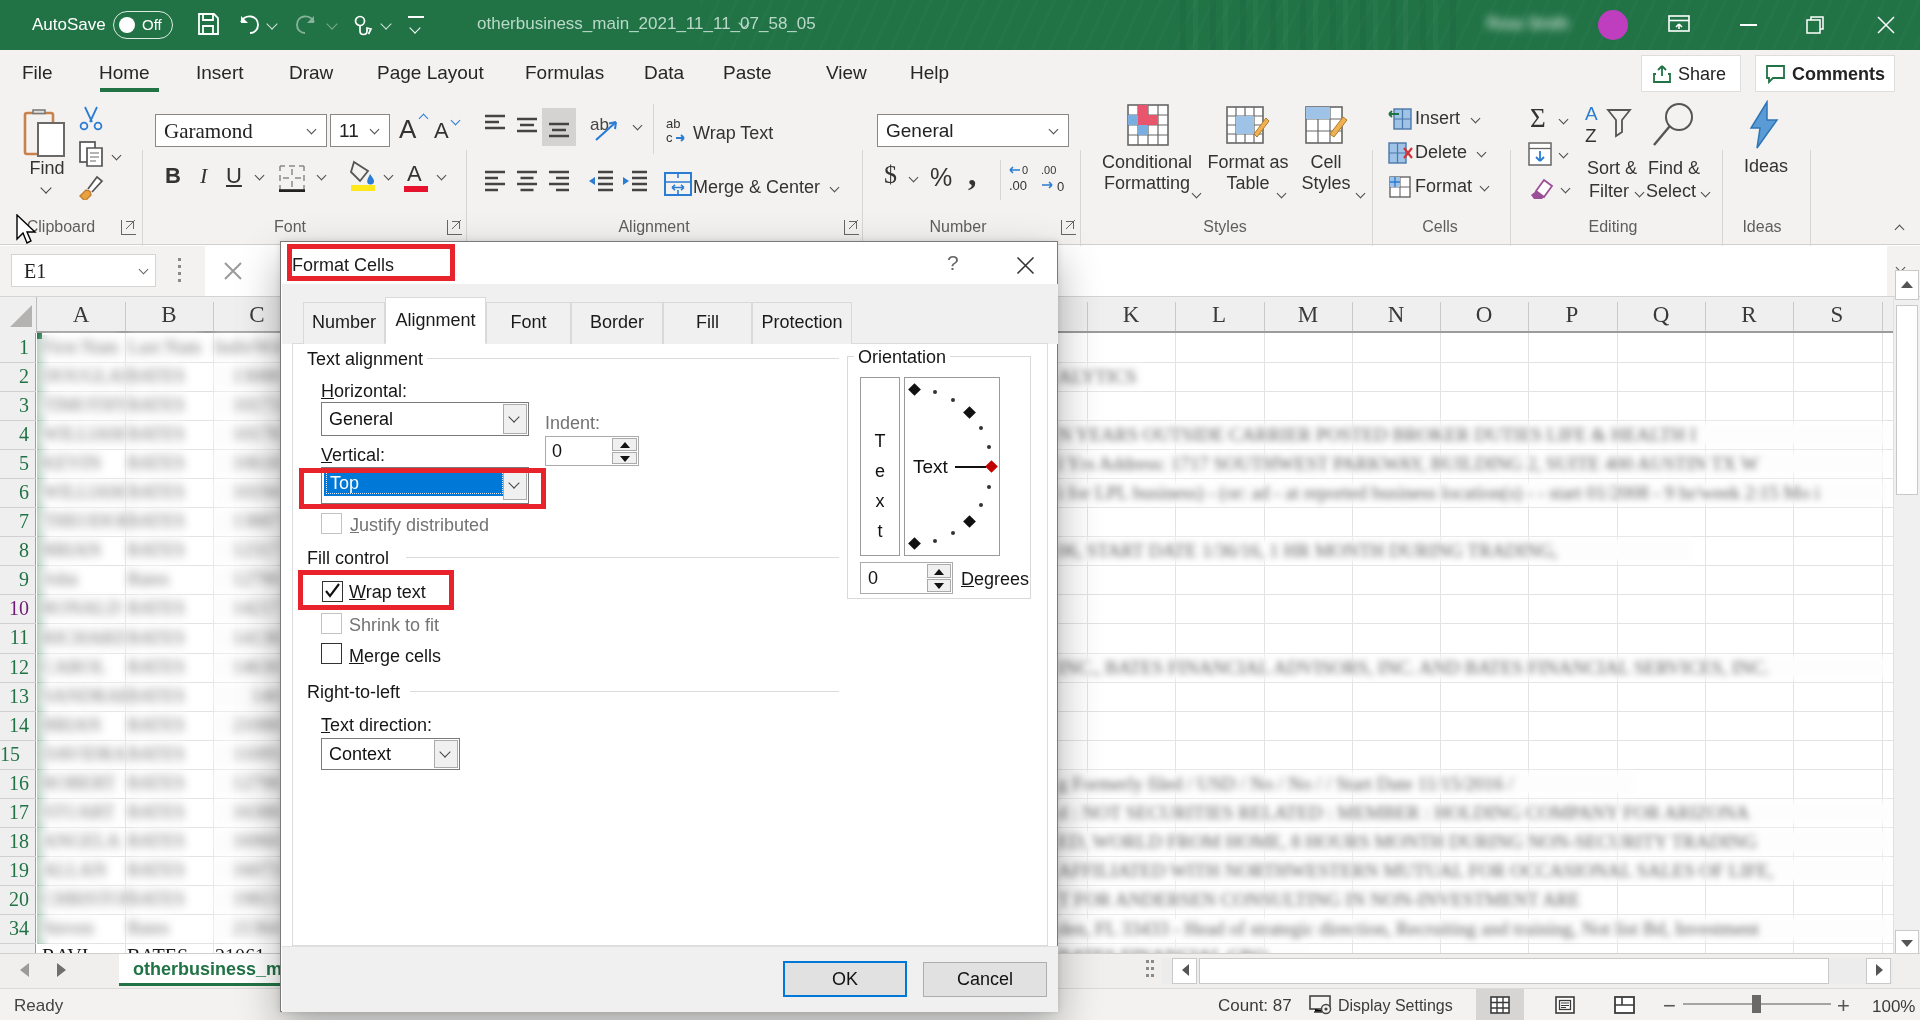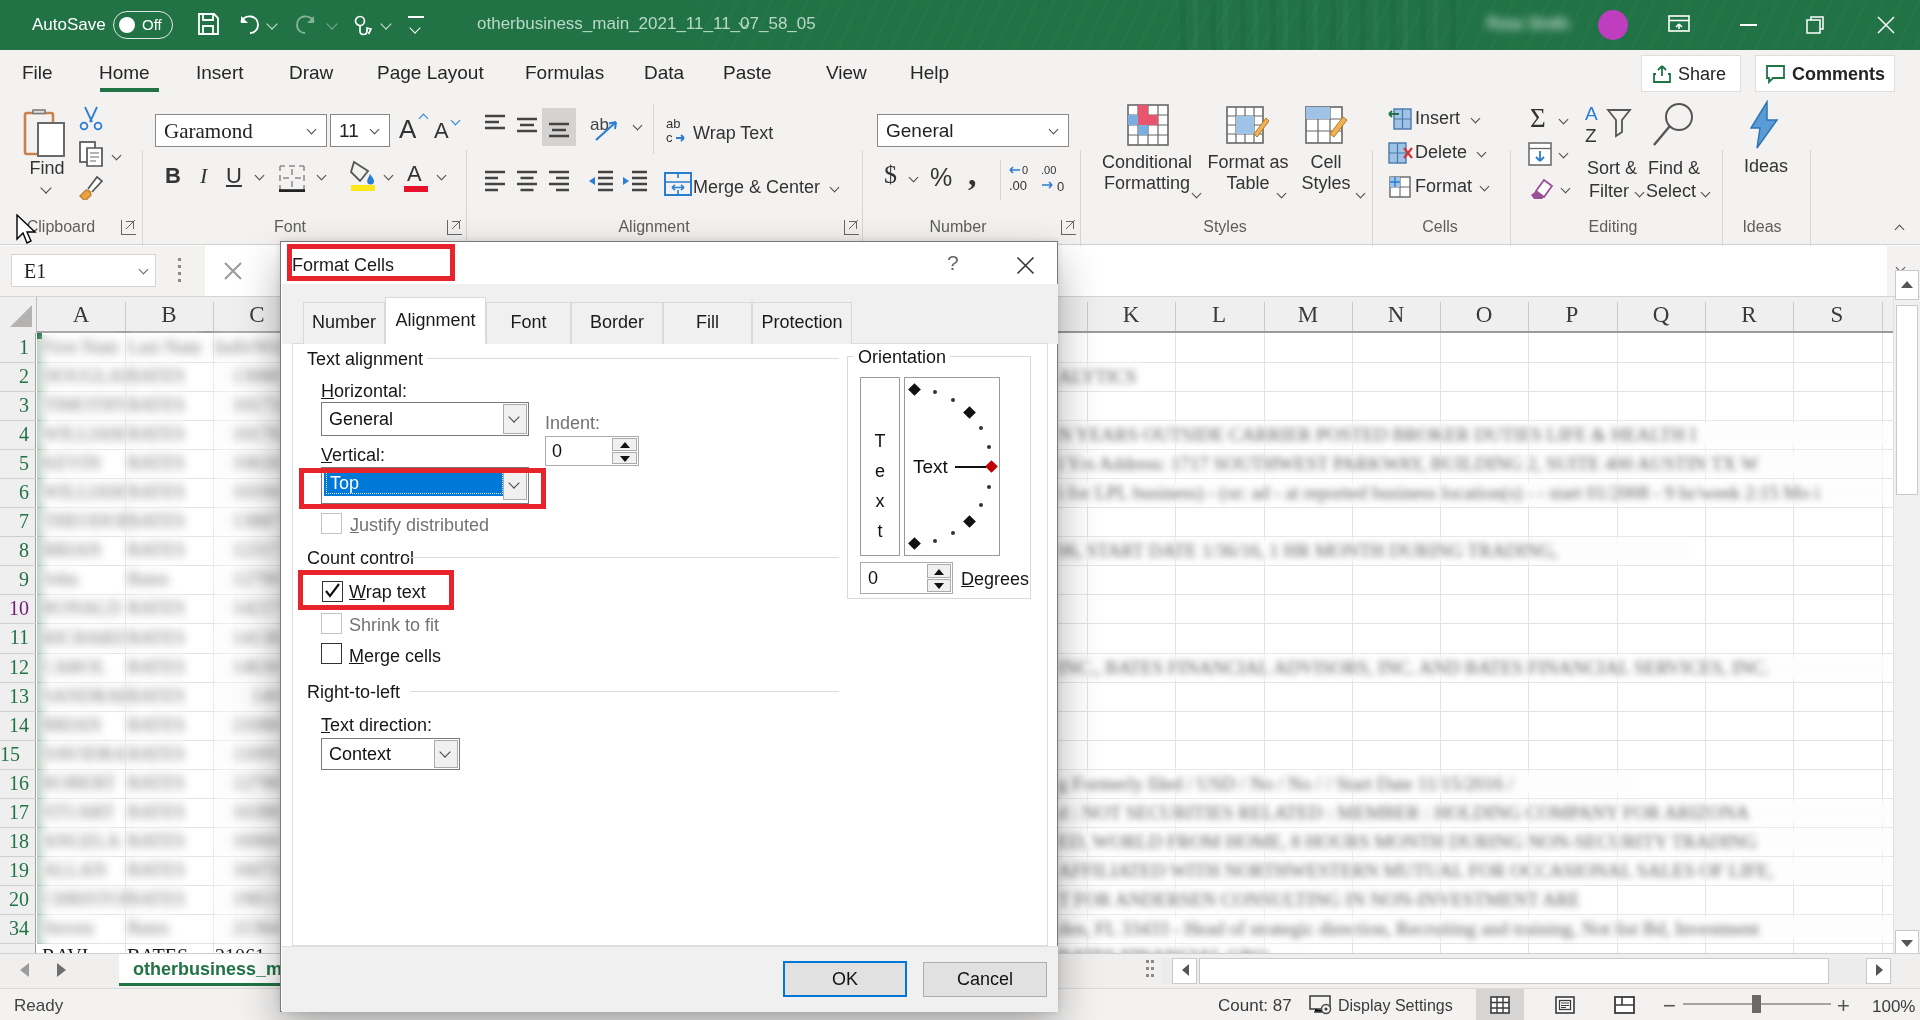--- a/index.html
+++ b/index.html
@@ -645,21 +645,21 @@
   <div class="combo" style="left:40px;top:225px;width:208px;height:37px">
     <div class="ab" style="left:2px;top:2px;width:181px;height:26px;background:#0078d7;outline:1px dotted #e8e8e8;outline-offset:-3px"></div>
     <div class="ab" style="left:8px;top:5px;font-size:18px;color:#fff">Top</div>
     <div class="combobtn" style="bottom:3px">
           <div class="cv" style="left:6px;top:9px;border-color:#444"></div>
         </div>
   </div>
   <div class="ckbox dis" style="left:40px;top:271px"></div>
   <div class="dlabel gray" style="left:69px;top:273px"><span class="u">J</span>ustify distributed</div>
 
-  <div class="dlabel" style="left:26px;top:306px">Count control</div>
+  <div class="dlabel" style="left:26px;top:306px">Fill control</div>
   <div class="grule" style="left:125px;top:315px;width:433px"></div>
   <div class="ckbox" style="left:41px;top:339px">
         <svg width="17" height="15" viewBox="0 0 17 15" style="position:absolute;left:1px;top:1px">
           <path d="M2 8l4 5L15 1" stroke="#111" stroke-width="2.1" fill="none"></path>
         </svg>
       </div>
   <div class="dlabel" style="left:68px;top:340px"><span class="u">W</span>rap text</div>
   <div class="ckbox dis" style="left:40px;top:371px"></div>
   <div class="dlabel gray" style="left:68px;top:373px">Shrink to fit</div>
   <div class="ckbox" style="left:40px;top:401px"></div>

